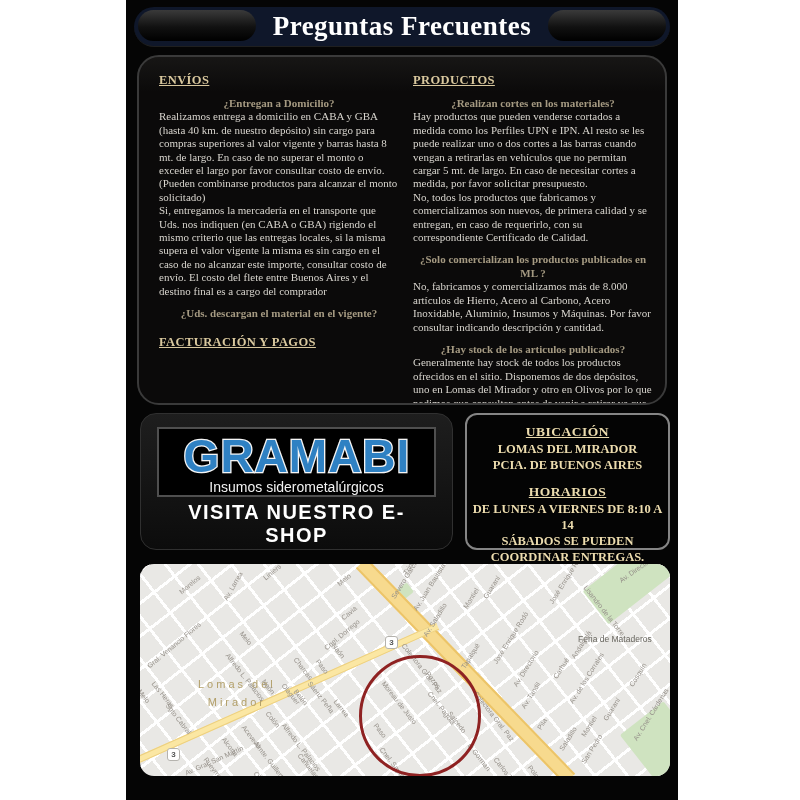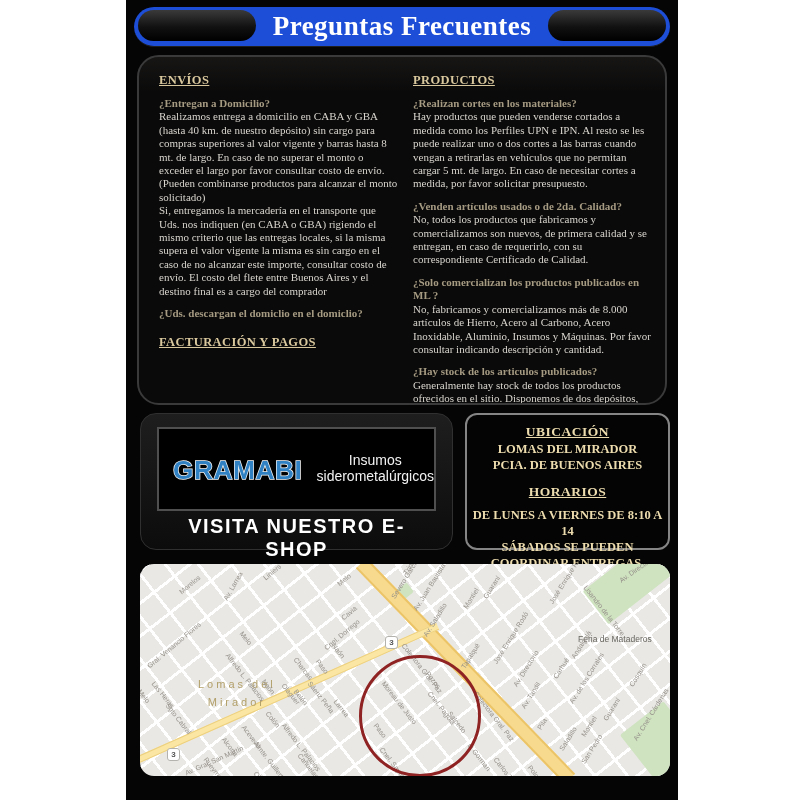--- a/index.html
+++ b/index.html
@@ -1,51 +1,51 @@
 <!DOCTYPE html>
 <html><head>
 <meta charset="utf-8">
 <style>
   html,body{margin:0;padding:0;background:#ffffff;width:800px;height:800px;overflow:hidden;}
   *{box-sizing:border-box;}
   .frame{position:absolute;left:126px;top:0;width:552px;height:800px;background:#050505;
          font-family:"Liberation Serif",serif;}
   
-  .titlebar{position:relative;margin:7px 8px 0 8px;height:40px;background:#1d4ed8;border-radius:20px;
+  .titlebar{position:relative;margin:7px 8px 0 8px;height:40px;background:#0f172a;border-radius:20px;
             border-bottom:1px solid #1f1f1f;display:flex;align-items:center;justify-content:center;}
   .cap{position:absolute;top:3px;width:118px;height:31px;border-radius:16px;
        background:linear-gradient(180deg,#3a3a3a 0%,#111 55%,#000 100%);}
   .cap.l{left:4px;} .cap.r{right:4px;}
   .titlebar h1{margin:0;color:#fff;font-size:27px;font-weight:bold;letter-spacing:.5px;z-index:2;}
   
   .faq-panel{margin:8px 11px 0 11px;height:350px;border-radius:22px;
              background:linear-gradient(180deg,#171615 0%,#0b0a0a 10%);
              border:2px solid #3a3a3a;display:flex;gap:14px;padding:12px 12px 0 20px;overflow:hidden;}
   .faq-col{flex:1;min-width:0;}
   .f-h{color:#d9c89e;font-weight:bold;font-size:12.5px;text-decoration:underline;letter-spacing:.4px;
        margin:4px 0 9px 0;}
   .f-h + .f-q{margin-top:0;}
-  .f-q{color:#a59a82;font-weight:bold;font-size:11px;margin-top:9px;line-height:1.22;}
+  .f-q{color:#a59a82;font-weight:bold;font-size:11px;margin-top:9px;line-height:1.22;text-align:center;}
   .f-a{color:#d8d5ce;font-weight:normal;font-size:11px;line-height:1.22;}
   .faq-col .f-h:nth-of-type(n+2){margin-top:14px;}
   
   .mid-row{margin:8px 0 0 14px;height:137px;display:flex;gap:12px;}
   .brand-panel{width:313px;height:137px;background:linear-gradient(180deg,#1e1e1e,#0c0c0c);
                border:1px solid #303030;border-radius:16px;padding:13px 16px 0 16px;text-align:center;}
-  .logo-box{height:84px;background:#000;border:2px solid #4f4f4f;display:flex;
+  .logo-box{height:70px;background:#000;border:2px solid #4f4f4f;display:flex;flex-direction:column;
             align-items:center;justify-content:center;}
   .logo-svg{display:block;filter:drop-shadow(2px 3px 1px #000);}
   .tagline{color:#f2f2f2;font-family:"Liberation Sans",sans-serif;font-size:14px;margin-top:-2px;}
   .cta{color:#fff;font-family:"Liberation Sans",sans-serif;font-weight:bold;font-size:20px;
        letter-spacing:1.5px;margin-top:4px;}
   .info-panel{width:205px;height:137px;background:#040404;border:2px solid #858585;border-radius:12px;
               color:#ecdcae;text-align:center;font-weight:bold;font-size:12.5px;
               display:flex;flex-direction:column;justify-content:flex-start;padding:8px 4px 0 4px;line-height:1.3;}
   .info-h{text-decoration:underline;font-size:13.5px;letter-spacing:.5px;}
-  .info-h.h2{margin-top:10px;margin-bottom:6px;}
+  .info-h.h2{margin-top:10px;}
   
   .map-panel{position:relative;margin:14px 8px 0 14px;width:530px;height:212px;border-radius:14px;
              overflow:hidden;background:#e9e8e5;}
   .map-grid{position:absolute;inset:-40px;z-index:0;
      background-image:
        repeating-linear-gradient(52deg,transparent 0,transparent 23px,#ffffff 23px,#ffffff 26px),
        repeating-linear-gradient(-38deg,transparent 0,transparent 23px,#ffffff 23px,#ffffff 26px);}
   .park{position:absolute;background:#cfe3c0;z-index:1;border-radius:2px;}
   .road-hwy{position:absolute;left:318px;top:-43px;width:15px;height:300px;transform:rotate(-44deg);
             background:#f7da8e;border-left:2px solid #ecc468;border-right:2px solid #ecc468;z-index:2;}
@@ -72,28 +72,27 @@
     <h1>Preguntas Frecuentes</h1>
     <div class="cap r"></div>
   </div>
 
   <div class="faq-panel">
     <div class="faq-col" id="faq-left">
         <div class="f-h">ENVÍOS</div>
         <div class="f-q">¿Entregan a Domicilio?</div>
         <div class="f-a">Realizamos entrega a domicilio en CABA y GBA (hasta 40 km. de nuestro depósito) sin cargo para compras superiores al valor vigente y barras hasta 8 mt. de largo. En caso de no superar el monto o exceder el largo por favor consultar costo de envío. (Pueden combinarse productos para alcanzar el monto solicitado)</div>
         <div class="f-a">Si, entregamos la mercadería en el transporte que Uds. nos indiquen (en CABA o GBA) rigiendo el mismo criterio que las entregas locales, si la misma supera el valor vigente la misma es sin cargo en el caso de no alcanzar este importe, consultar costo de envío. El costo del flete entre Buenos Aires y el destino final es a cargo del comprador</div>
-        <div class="f-q">¿Uds. descargan el domiclio en el domiclio?</div>
+        <div class="f-q">¿Uds. descargan el material en el vigente?</div>
         <div class="f-h">FACTURACIÓN Y PAGOS</div>
       </div>
     <div class="faq-col" id="faq-right">
         <div class="f-h">PRODUCTOS</div>
         <div class="f-q">¿Realizan cortes en los materiales?</div>
         <div class="f-a">Hay productos que pueden venderse cortados a medida como los Perfiles UPN e IPN. Al resto se les puede realizar uno o dos cortes a las barras cuando vengan a retirarlas en vehículos que no permitan cargar 5 mt. de largo. En caso de necesitar cortes a medida, por favor solicitar presupuesto.</div>
-        <div class="f-q">¿Venden artículos usados o de 2da. Calidad?</div>
         <div class="f-a">No, todos los productos que fabricamos y comercializamos son nuevos, de primera calidad y se entregan, en caso de requerirlo, con su correspondiente Certificado de Calidad.</div>
         <div class="f-q">¿Solo comercializan los productos publicados en ML ?</div>
         <div class="f-a">No, fabricamos y comercializamos más de 8.000 artículos de Hierro, Acero al Carbono, Acero Inoxidable, Aluminio, Insumos y Máquinas. Por favor consultar indicando descripción y cantidad.</div>
         <div class="f-q">¿Hay stock de los articulos publicados?</div>
         <div class="f-a">Generalmente hay stock de todos los productos ofrecidos en el sitio. Disponemos de dos depósitos, uno en Lomas del Mirador y otro en Olivos por lo que pedimos que consulten antes de venir a retirar ya que el material puede estar en el otro depósito o no accesible para entrega inmediata.</div>
       </div>
   </div>
 
   <div class="mid-row">
     <div class="brand-panel">

